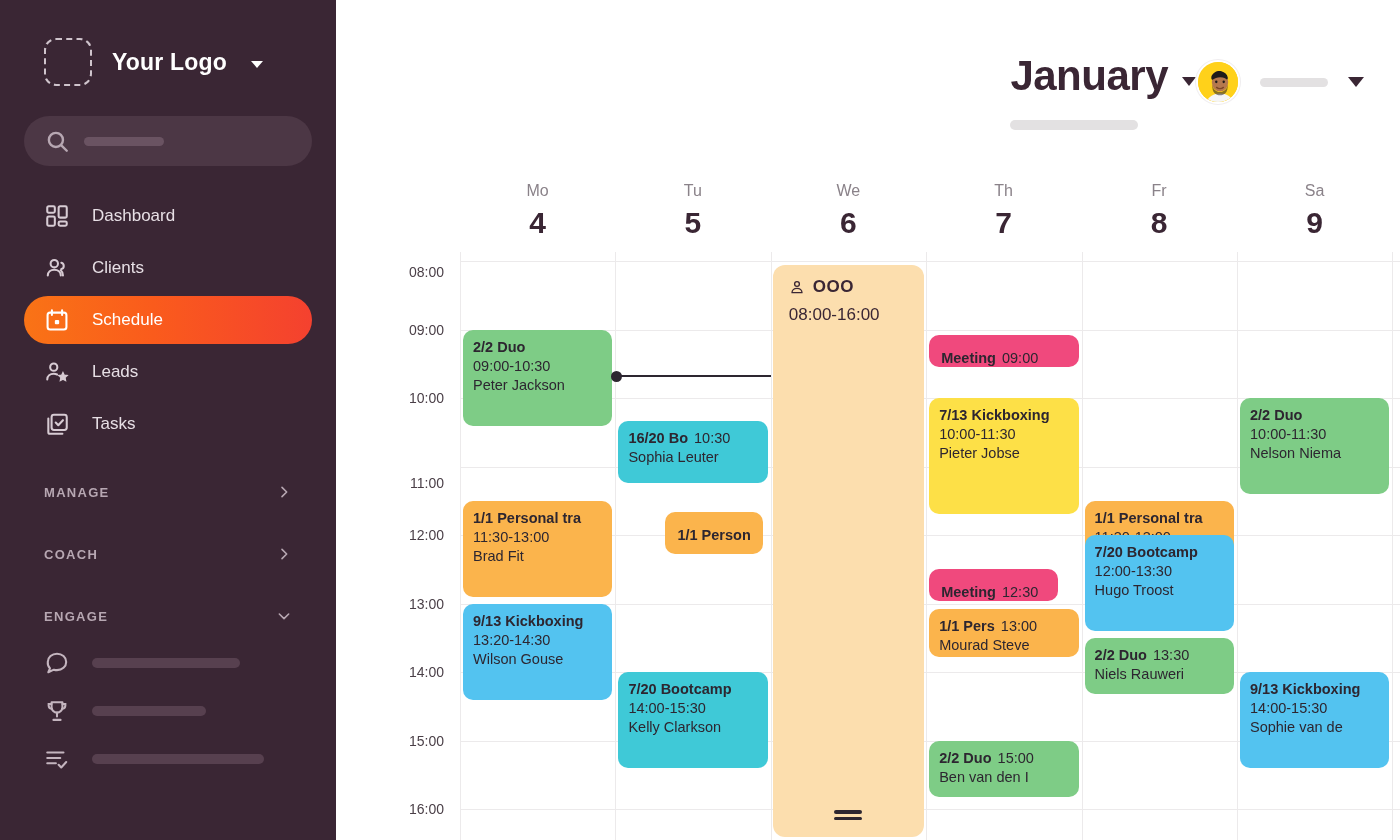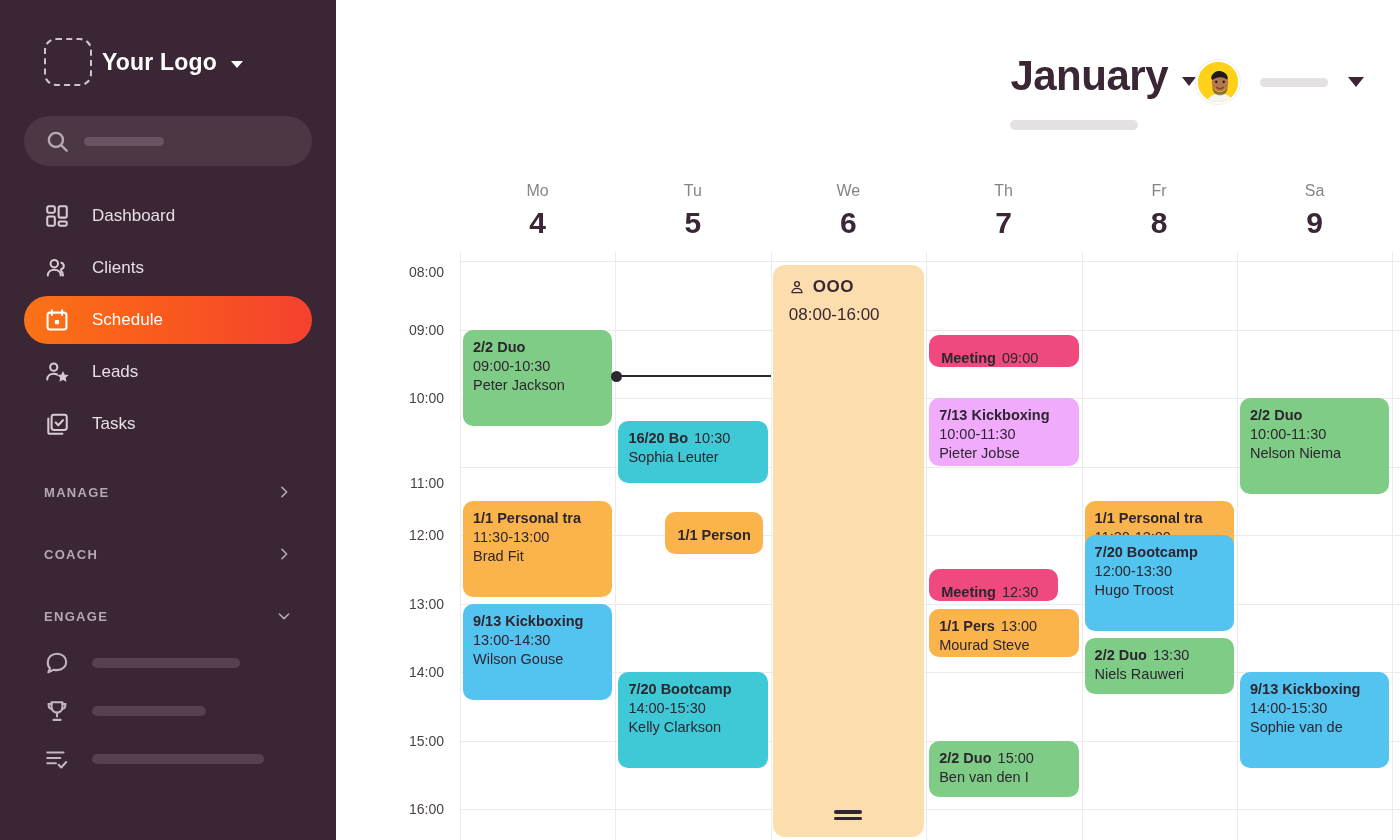--- a/index.html
+++ b/index.html
@@ -10,21 +10,21 @@
   }
   #app { display: flex; width: 1400px; height: 840px; }
 
   
   .sidebar {
     width: 336px; height: 840px; flex: 0 0 336px;
     background: #3A2634;
     position: relative; overflow: hidden;
   }
   .logo-row {
-    display: flex; align-items: center; gap: 10px;
+    display: flex; align-items: center; gap: 20px;
     padding: 38px 0 0 44px;
   }
   .logo-box {
     width: 48px; height: 48px; border-radius: 12px;
     border: 2px dashed #cfc4cc;
   }
   .logo-text {
     color: #ffffff; font-size: 23px; font-weight: bold;
     letter-spacing: .2px;
   }
@@ -355,34 +355,34 @@
             <div class="t2">09:00-10:30</div>
             <div class="t3">Peter Jackson</div>
           </div>
           <div class="ev" style="left: 75px; top: 246.75px; width: 149.4px; height: 96px; background: rgb(251, 180, 76);">
             <div class="t1">1/1 Personal tra</div>
             <div class="t2">11:30-13:00</div>
             <div class="t3">Brad Fit</div>
           </div>
           <div class="ev" style="left: 75px; top: 349.5px; width: 149.4px; height: 96px; background: rgb(83, 195, 240);">
             <div class="t1">9/13 Kickboxing</div>
-            <div class="t2">13:00-14:30</div>
+            <div class="t2">13:20-14:30</div>
             <div class="t3">Wilson Gouse</div>
           </div>
           <div class="ev inline" style="left: 230.4px; top: 166.833px; width: 149.4px; height: 62px; background: rgb(63, 201, 215);"><div class="t1">16/20 Bo</div><div class="t2">10:30</div><div class="t3">Sophia Leuter</div></div>
           <div class="ev pill" style="left: 277.4px; top: 258.167px; width: 98px; height: 42px; background: rgb(251, 180, 76);">
             <div class="t1">1/1 Person</div>
           </div>
           <div class="ev" style="left: 230.4px; top: 418px; width: 149.4px; height: 96px; background: rgb(63, 201, 215);">
             <div class="t1">7/20 Bootcamp</div>
             <div class="t2">14:00-15:30</div>
             <div class="t3">Kelly Clarkson</div>
           </div>
           <div class="ev pill inline" style="left: 541.2px; top: 81.2083px; width: 149.4px; height: 32px; background: rgb(240, 73, 125);"><div class="t1">Meeting</div><div class="t2">09:00</div></div>
-          <div class="ev" style="left: 541.2px; top: 144px; width: 149.4px; height: 68px; background: #f0abfc;">
+          <div class="ev" style="left: 541.2px; top: 144px; width: 149.4px; height: 116px; background: #fde047;">
             <div class="t1">7/13 Kickboxing</div>
             <div class="t2">10:00-11:30</div>
             <div class="t3">Pieter Jobse</div>
           </div>
           <div class="ev pill inline" style="left: 541.2px; top: 315.25px; width: 129px; height: 32px; background: rgb(240, 73, 125);"><div class="t1">Meeting</div><div class="t2">12:30</div></div>
           <div class="ev inline" style="left: 541.2px; top: 355.208px; width: 149.4px; height: 48px; background: rgb(251, 180, 76);"><div class="t1">1/1 Pers</div><div class="t2">13:00</div><div class="t3">Mourad Steve</div></div>
           <div class="ev inline" style="left: 541.2px; top: 486.5px; width: 149.4px; height: 56px; background: rgb(126, 204, 134);"><div class="t1">2/2 Duo</div><div class="t2">15:00</div><div class="t3">Ben van den I</div></div>
           <div class="ev" style="left: 696.6px; top: 246.75px; width: 149.4px; height: 96px; background: rgb(251, 180, 76);">
             <div class="t1">1/1 Personal tra</div>
             <div class="t2">11:30-13:00</div>

